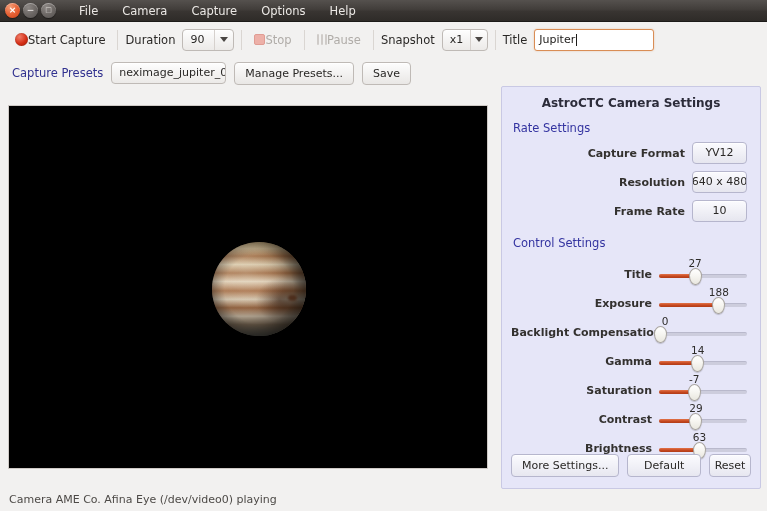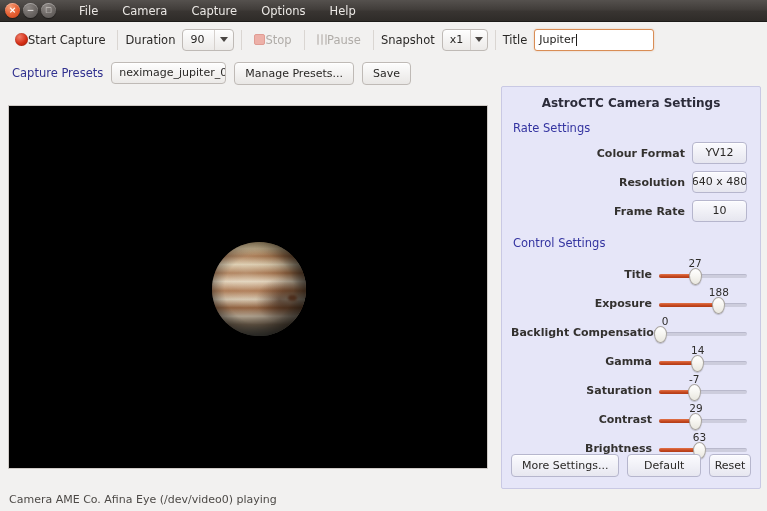--- a/index.html
+++ b/index.html
@@ -358,21 +358,21 @@
     <span>Camera AME Co. Afina Eye (/dev/video0) playing</span>
   </div>
 
   <div class="panel">
     <div class="panel-inner">
       <div class="panel-title">AstroCTC Camera Settings</div>
 
       <div class="section-hd">Rate Settings</div>
 
       <div class="row">
-        <span class="lbl">Colour Format</span>
+        <span class="lbl">Capture Format</span>
         <div class="combo pnl w1">
           <span class="val">YV12</span>
           <span class="div"></span>
           <span class="arw">
               <span class="arwglyph"></span>
             </span>
         </div>
       </div>
 
       <div class="row">

